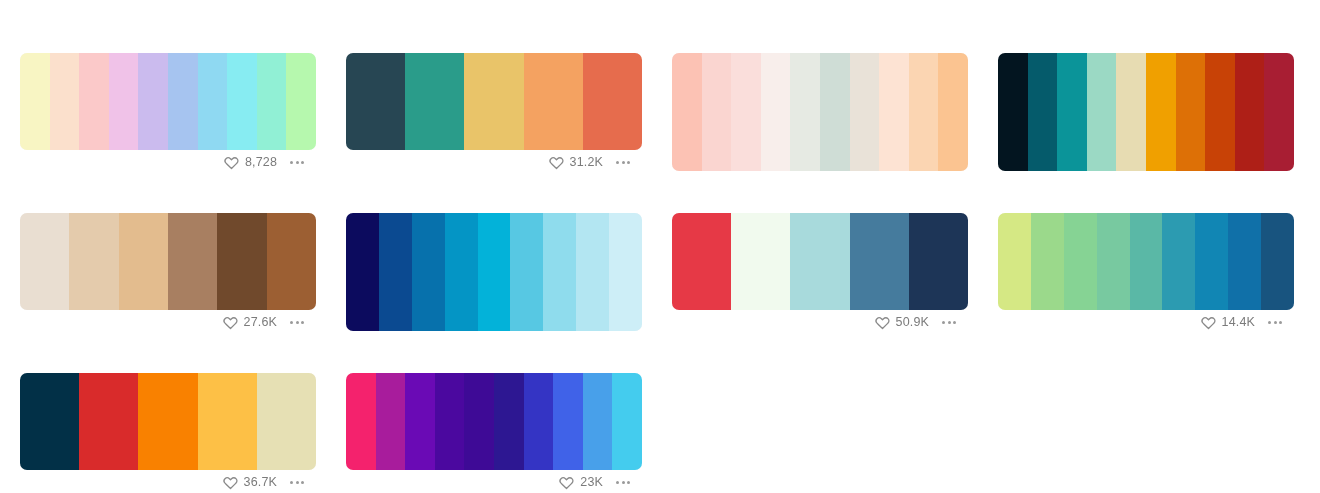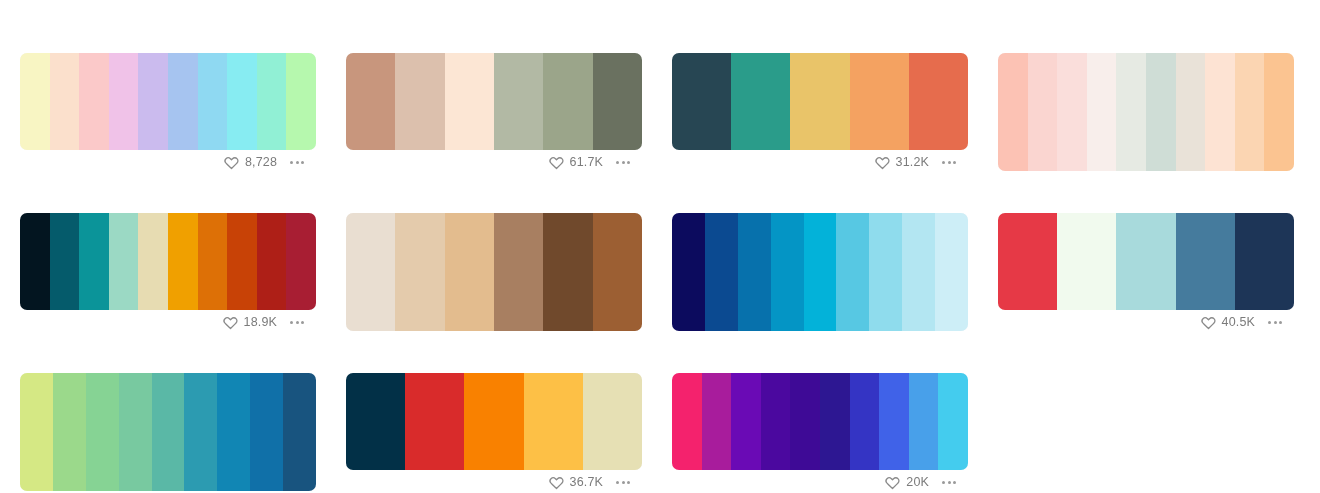--- a/index.html
+++ b/index.html
@@ -125,45 +125,20 @@
         </div>
         <div class="more-menu">
           <span class="dot"></span>
           <span class="dot"></span>
           <span class="dot"></span>
         </div>
       </div>
     </div>
     <div class="palette-card">
       <div class="swatches">
-        <div class="swatch" style="background: rgb(200, 150, 125);"></div>
-        <div class="swatch" style="background: rgb(220, 192, 173);"></div>
-        <div class="swatch" style="background: rgb(252, 230, 212);"></div>
-        <div class="swatch" style="background: rgb(178, 185, 164);"></div>
-        <div class="swatch" style="background: rgb(155, 165, 138);"></div>
-        <div class="swatch" style="background: rgb(106, 113, 96);"></div>
-      </div>
-      <div class="card-footer">
-        <div class="like-group">
-          <span class="heart-icon">
-            <svg width="15" height="15" viewBox="0 0 24 24" fill="none" stroke="currentColor" stroke-width="2.1" stroke-linecap="round" stroke-linejoin="round">
-              <path d="M20.8 5.9a5 5 0 0 0-7.1 0L12 7.6l-1.7-1.7a5 5 0 0 0-7.1 7.1l1.7 1.7L12 21.7l7.1-7.1 1.7-1.7a5 5 0 0 0 0-7.1z"></path>
-            </svg>
-          </span>
-          <span class="like-count">61.7K</span>
-        </div>
-        <div class="more-menu">
-          <span class="dot"></span>
-          <span class="dot"></span>
-          <span class="dot"></span>
-        </div>
-      </div>
-    </div>
-    <div class="palette-card">
-      <div class="swatches">
         <div class="swatch" style="background: rgb(39, 70, 83);"></div>
         <div class="swatch" style="background: rgb(42, 156, 138);"></div>
         <div class="swatch" style="background: rgb(233, 196, 105);"></div>
         <div class="swatch" style="background: rgb(244, 162, 97);"></div>
         <div class="swatch" style="background: rgb(230, 108, 77);"></div>
       </div>
       <div class="card-footer">
         <div class="like-group">
           <span class="heart-icon">
             <svg width="15" height="15" viewBox="0 0 24 24" fill="none" stroke="currentColor" stroke-width="2.1" stroke-linecap="round" stroke-linejoin="round">
@@ -199,44 +174,44 @@
         <div class="swatch" style="background: rgb(5, 91, 107);"></div>
         <div class="swatch" style="background: rgb(11, 148, 153);"></div>
         <div class="swatch" style="background: rgb(155, 217, 196);"></div>
         <div class="swatch" style="background: rgb(231, 220, 178);"></div>
         <div class="swatch" style="background: rgb(240, 160, 0);"></div>
         <div class="swatch" style="background: rgb(221, 112, 6);"></div>
         <div class="swatch" style="background: rgb(200, 66, 6);"></div>
         <div class="swatch" style="background: rgb(174, 31, 23);"></div>
         <div class="swatch" style="background: rgb(168, 30, 51);"></div>
       </div>
-      <div class="card-footer">
-        <div class="like-group">
-          <span class="heart-icon">
-            <svg width="15" height="15" viewBox="0 0 24 24" fill="none" stroke="currentColor" stroke-width="2.1" stroke-linecap="round" stroke-linejoin="round">
-              <path d="M20.8 5.9a5 5 0 0 0-7.1 0L12 7.6l-1.7-1.7a5 5 0 0 0-7.1 7.1l1.7 1.7L12 21.7l7.1-7.1 1.7-1.7a5 5 0 0 0 0-7.1z"></path>
-            </svg>
-          </span>
-          <span class="like-count">18.9K</span>
-        </div>
-        <div class="more-menu">
-          <span class="dot"></span>
-          <span class="dot"></span>
-          <span class="dot"></span>
-        </div>
-      </div>
     </div>
     <div class="palette-card">
       <div class="swatches">
         <div class="swatch" style="background: rgb(233, 222, 209);"></div>
         <div class="swatch" style="background: rgb(228, 203, 172);"></div>
         <div class="swatch" style="background: rgb(227, 188, 142);"></div>
         <div class="swatch" style="background: rgb(168, 127, 97);"></div>
         <div class="swatch" style="background: rgb(112, 73, 44);"></div>
         <div class="swatch" style="background: rgb(156, 95, 51);"></div>
+      </div>
+      <div class="card-footer">
+        <div class="like-group">
+          <span class="heart-icon">
+            <svg width="15" height="15" viewBox="0 0 24 24" fill="none" stroke="currentColor" stroke-width="2.1" stroke-linecap="round" stroke-linejoin="round">
+              <path d="M20.8 5.9a5 5 0 0 0-7.1 0L12 7.6l-1.7-1.7a5 5 0 0 0-7.1 7.1l1.7 1.7L12 21.7l7.1-7.1 1.7-1.7a5 5 0 0 0 0-7.1z"></path>
+            </svg>
+          </span>
+          <span class="like-count">27.6K</span>
+        </div>
+        <div class="more-menu">
+          <span class="dot"></span>
+          <span class="dot"></span>
+          <span class="dot"></span>
+        </div>
       </div>
     </div>
     <div class="palette-card">
       <div class="swatches">
         <div class="swatch" style="background: rgb(12, 11, 94);"></div>
         <div class="swatch" style="background: rgb(11, 74, 145);"></div>
         <div class="swatch" style="background: rgb(7, 113, 172);"></div>
         <div class="swatch" style="background: rgb(4, 149, 197);"></div>
         <div class="swatch" style="background: rgb(3, 178, 217);"></div>
         <div class="swatch" style="background: rgb(87, 200, 227);"></div>
@@ -253,40 +228,55 @@
         <div class="swatch" style="background: rgb(69, 123, 157);"></div>
         <div class="swatch" style="background: rgb(29, 53, 87);"></div>
       </div>
       <div class="card-footer">
         <div class="like-group">
           <span class="heart-icon">
             <svg width="15" height="15" viewBox="0 0 24 24" fill="none" stroke="currentColor" stroke-width="2.1" stroke-linecap="round" stroke-linejoin="round">
               <path d="M20.8 5.9a5 5 0 0 0-7.1 0L12 7.6l-1.7-1.7a5 5 0 0 0-7.1 7.1l1.7 1.7L12 21.7l7.1-7.1 1.7-1.7a5 5 0 0 0 0-7.1z"></path>
             </svg>
           </span>
-          <span class="like-count">40.5K</span>
+          <span class="like-count">50.9K</span>
         </div>
         <div class="more-menu">
           <span class="dot"></span>
           <span class="dot"></span>
           <span class="dot"></span>
         </div>
       </div>
     </div>
     <div class="palette-card">
       <div class="swatches">
         <div class="swatch" style="background: rgb(213, 232, 132);"></div>
         <div class="swatch" style="background: rgb(155, 217, 139);"></div>
         <div class="swatch" style="background: rgb(134, 211, 148);"></div>
         <div class="swatch" style="background: rgb(120, 201, 160);"></div>
         <div class="swatch" style="background: rgb(90, 184, 166);"></div>
         <div class="swatch" style="background: rgb(44, 155, 177);"></div>
         <div class="swatch" style="background: rgb(17, 134, 180);"></div>
         <div class="swatch" style="background: rgb(16, 112, 168);"></div>
         <div class="swatch" style="background: rgb(24, 84, 127);"></div>
+      </div>
+      <div class="card-footer">
+        <div class="like-group">
+          <span class="heart-icon">
+            <svg width="15" height="15" viewBox="0 0 24 24" fill="none" stroke="currentColor" stroke-width="2.1" stroke-linecap="round" stroke-linejoin="round">
+              <path d="M20.8 5.9a5 5 0 0 0-7.1 0L12 7.6l-1.7-1.7a5 5 0 0 0-7.1 7.1l1.7 1.7L12 21.7l7.1-7.1 1.7-1.7a5 5 0 0 0 0-7.1z"></path>
+            </svg>
+          </span>
+          <span class="like-count">14.4K</span>
+        </div>
+        <div class="more-menu">
+          <span class="dot"></span>
+          <span class="dot"></span>
+          <span class="dot"></span>
+        </div>
       </div>
     </div>
     <div class="palette-card">
       <div class="swatches">
         <div class="swatch" style="background: rgb(2, 48, 71);"></div>
         <div class="swatch" style="background: rgb(217, 43, 43);"></div>
         <div class="swatch" style="background: rgb(249, 129, 0);"></div>
         <div class="swatch" style="background: rgb(253, 192, 70);"></div>
         <div class="swatch" style="background: rgb(230, 224, 180);"></div>
       </div>
@@ -319,21 +309,21 @@
         <div class="swatch" style="background: rgb(72, 160, 234);"></div>
         <div class="swatch" style="background: rgb(68, 204, 238);"></div>
       </div>
       <div class="card-footer">
         <div class="like-group">
           <span class="heart-icon">
             <svg width="15" height="15" viewBox="0 0 24 24" fill="none" stroke="currentColor" stroke-width="2.1" stroke-linecap="round" stroke-linejoin="round">
               <path d="M20.8 5.9a5 5 0 0 0-7.1 0L12 7.6l-1.7-1.7a5 5 0 0 0-7.1 7.1l1.7 1.7L12 21.7l7.1-7.1 1.7-1.7a5 5 0 0 0 0-7.1z"></path>
             </svg>
           </span>
-          <span class="like-count">20K</span>
+          <span class="like-count">23K</span>
         </div>
         <div class="more-menu">
           <span class="dot"></span>
           <span class="dot"></span>
           <span class="dot"></span>
         </div>
       </div>
     </div>
   </div>
 

